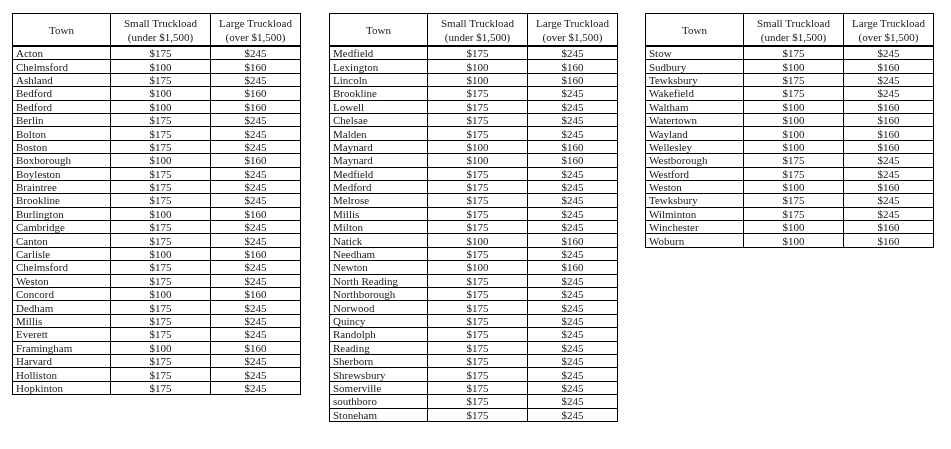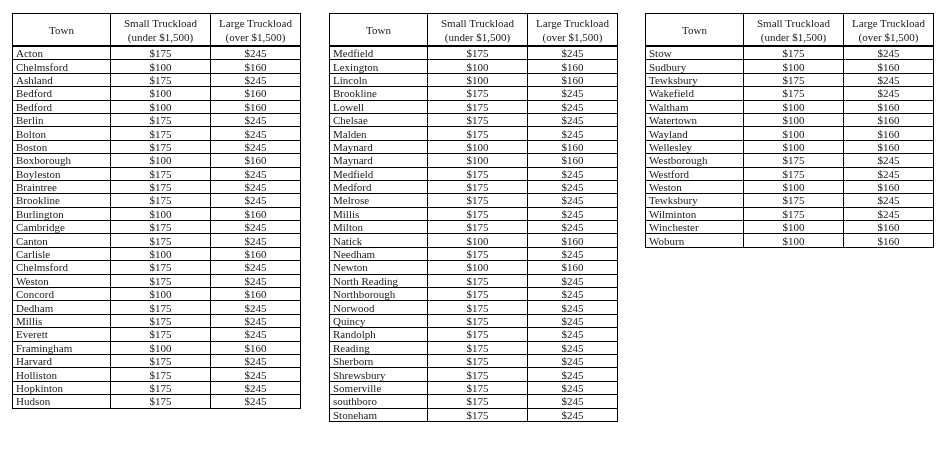--- a/index.html
+++ b/index.html
@@ -207,25 +207,20 @@
         <tr>
           <td class="town">Holliston</td>
           <td class="price">$175</td>
           <td class="price">$245</td>
         </tr>
         <tr>
           <td class="town">Hopkinton</td>
           <td class="price">$175</td>
           <td class="price">$245</td>
         </tr>
-        <tr>
-          <td class="town">Hudson</td>
-          <td class="price">$175</td>
-          <td class="price">$245</td>
-        </tr>
       </tbody>
   </table>
 </div>
 
 <div class="table-wrap" id="table-wrap-1">
   <table>
     <colgroup>
         <col class="c-town">
         <col class="c-small">
         <col class="c-large">

